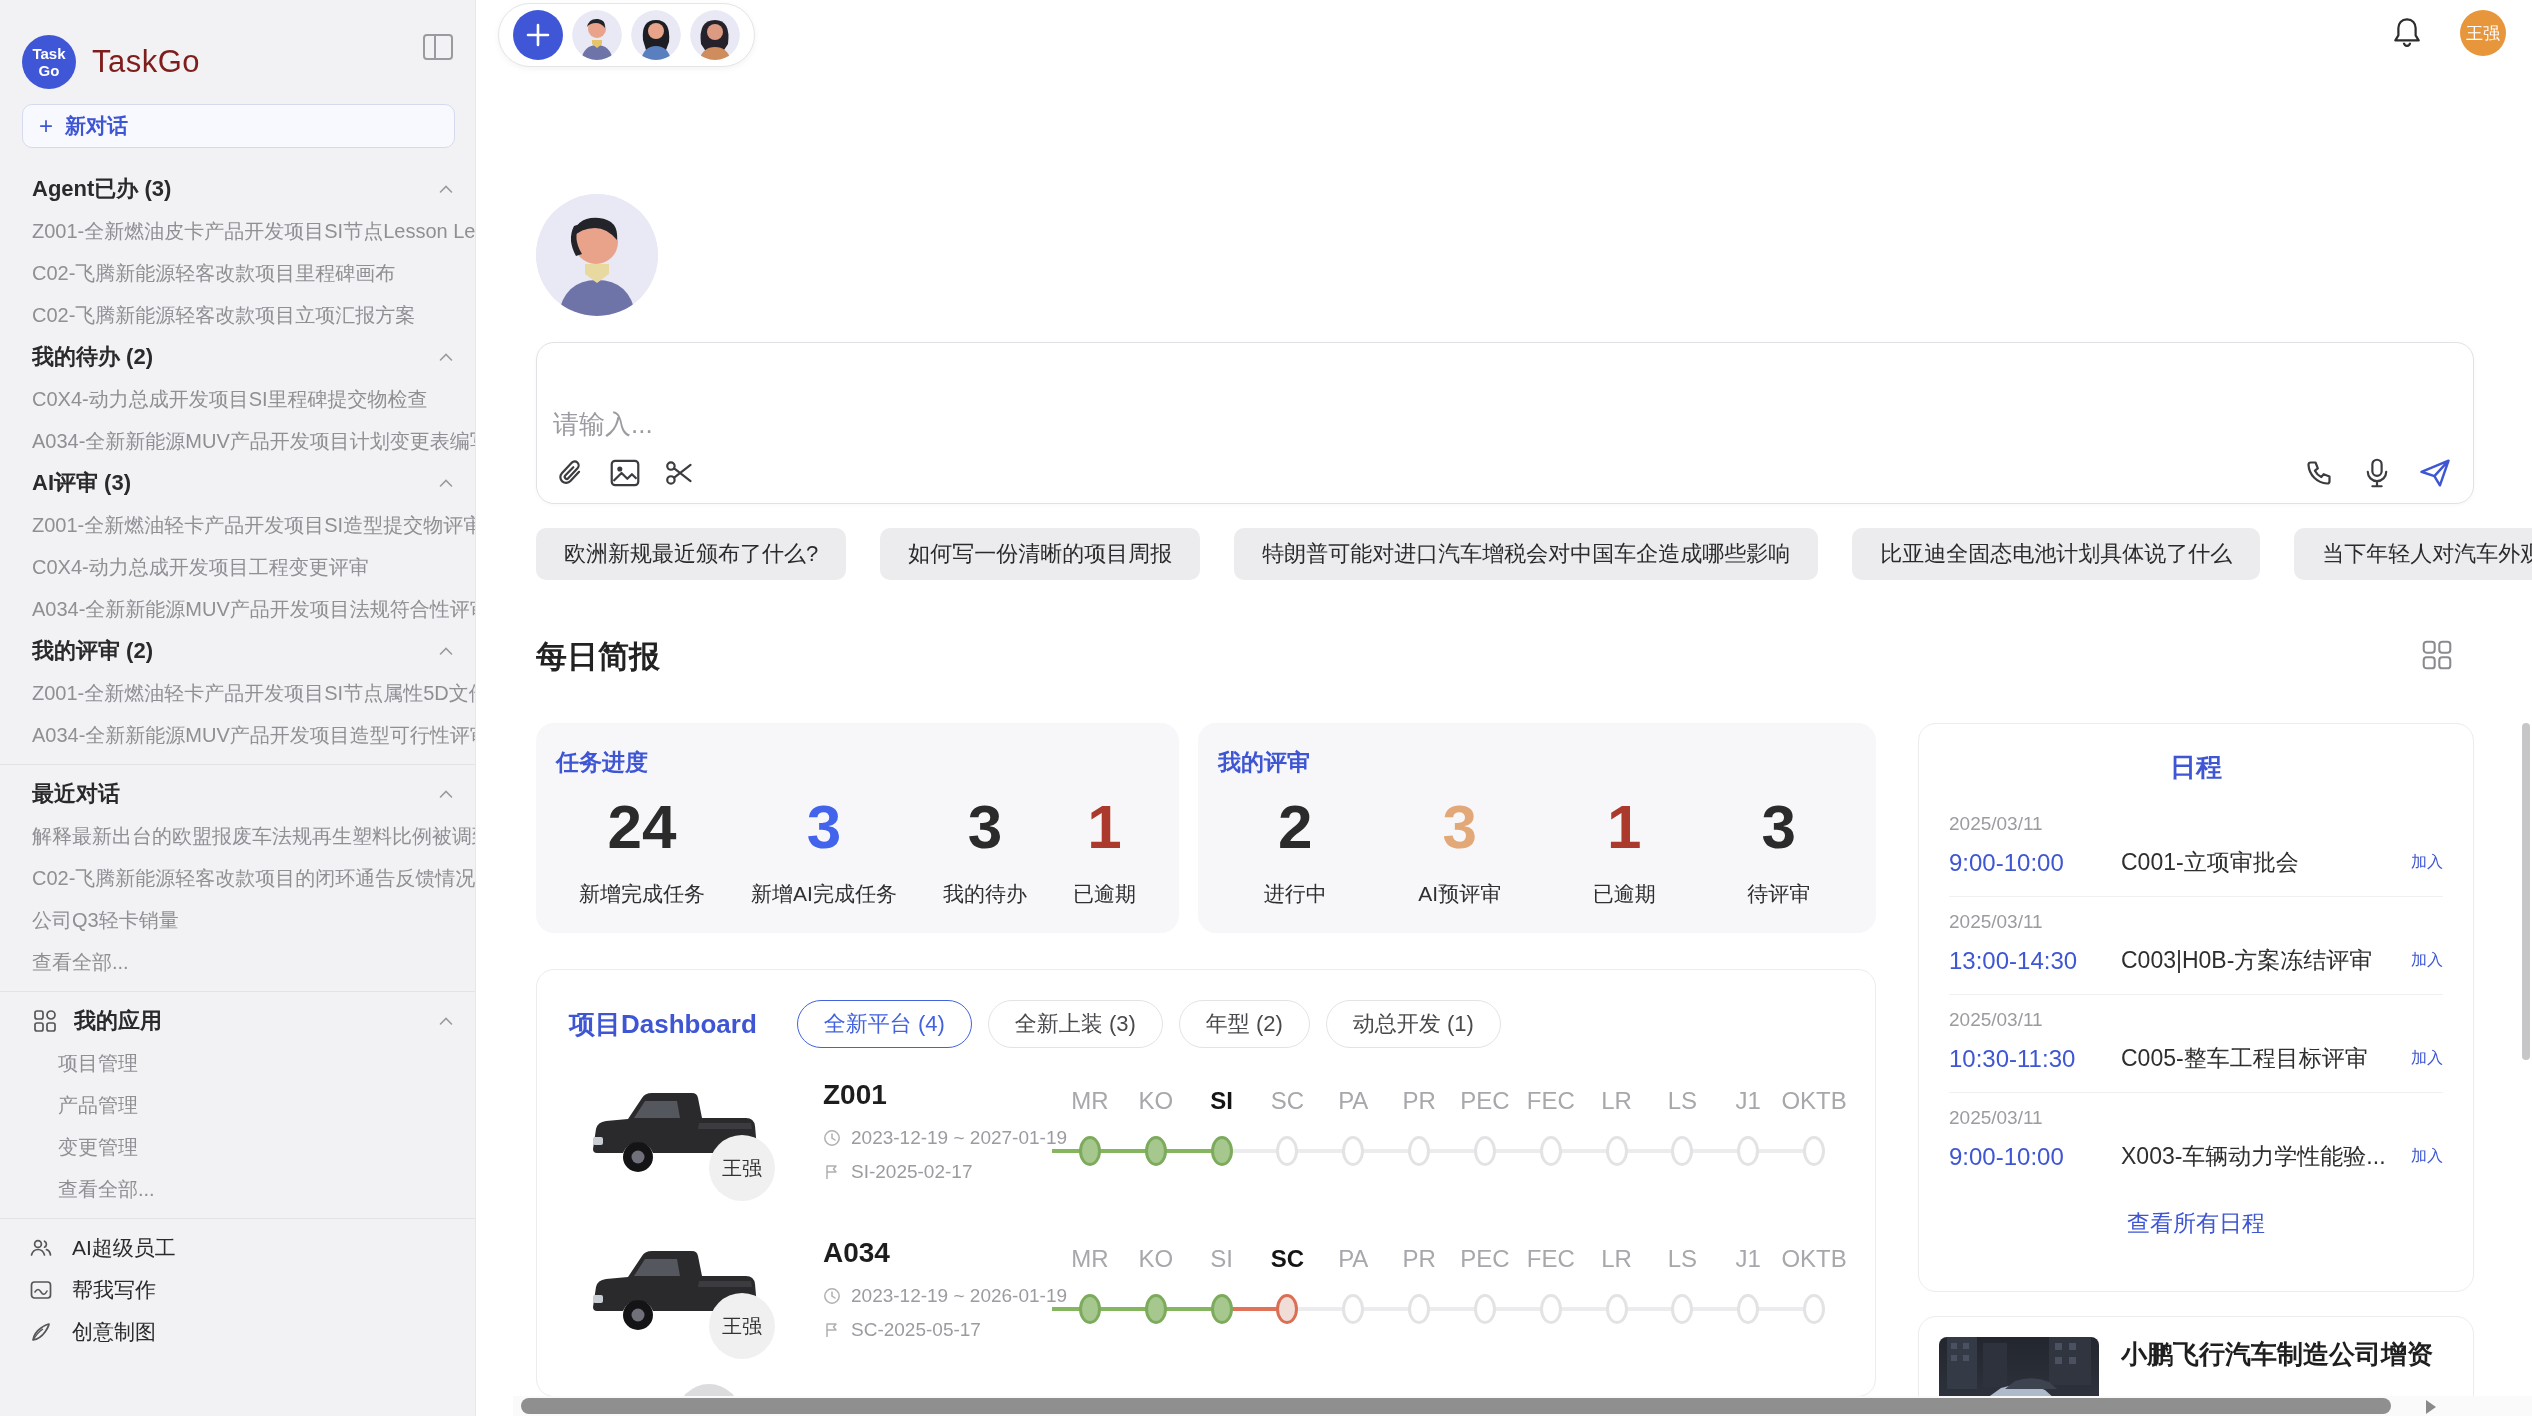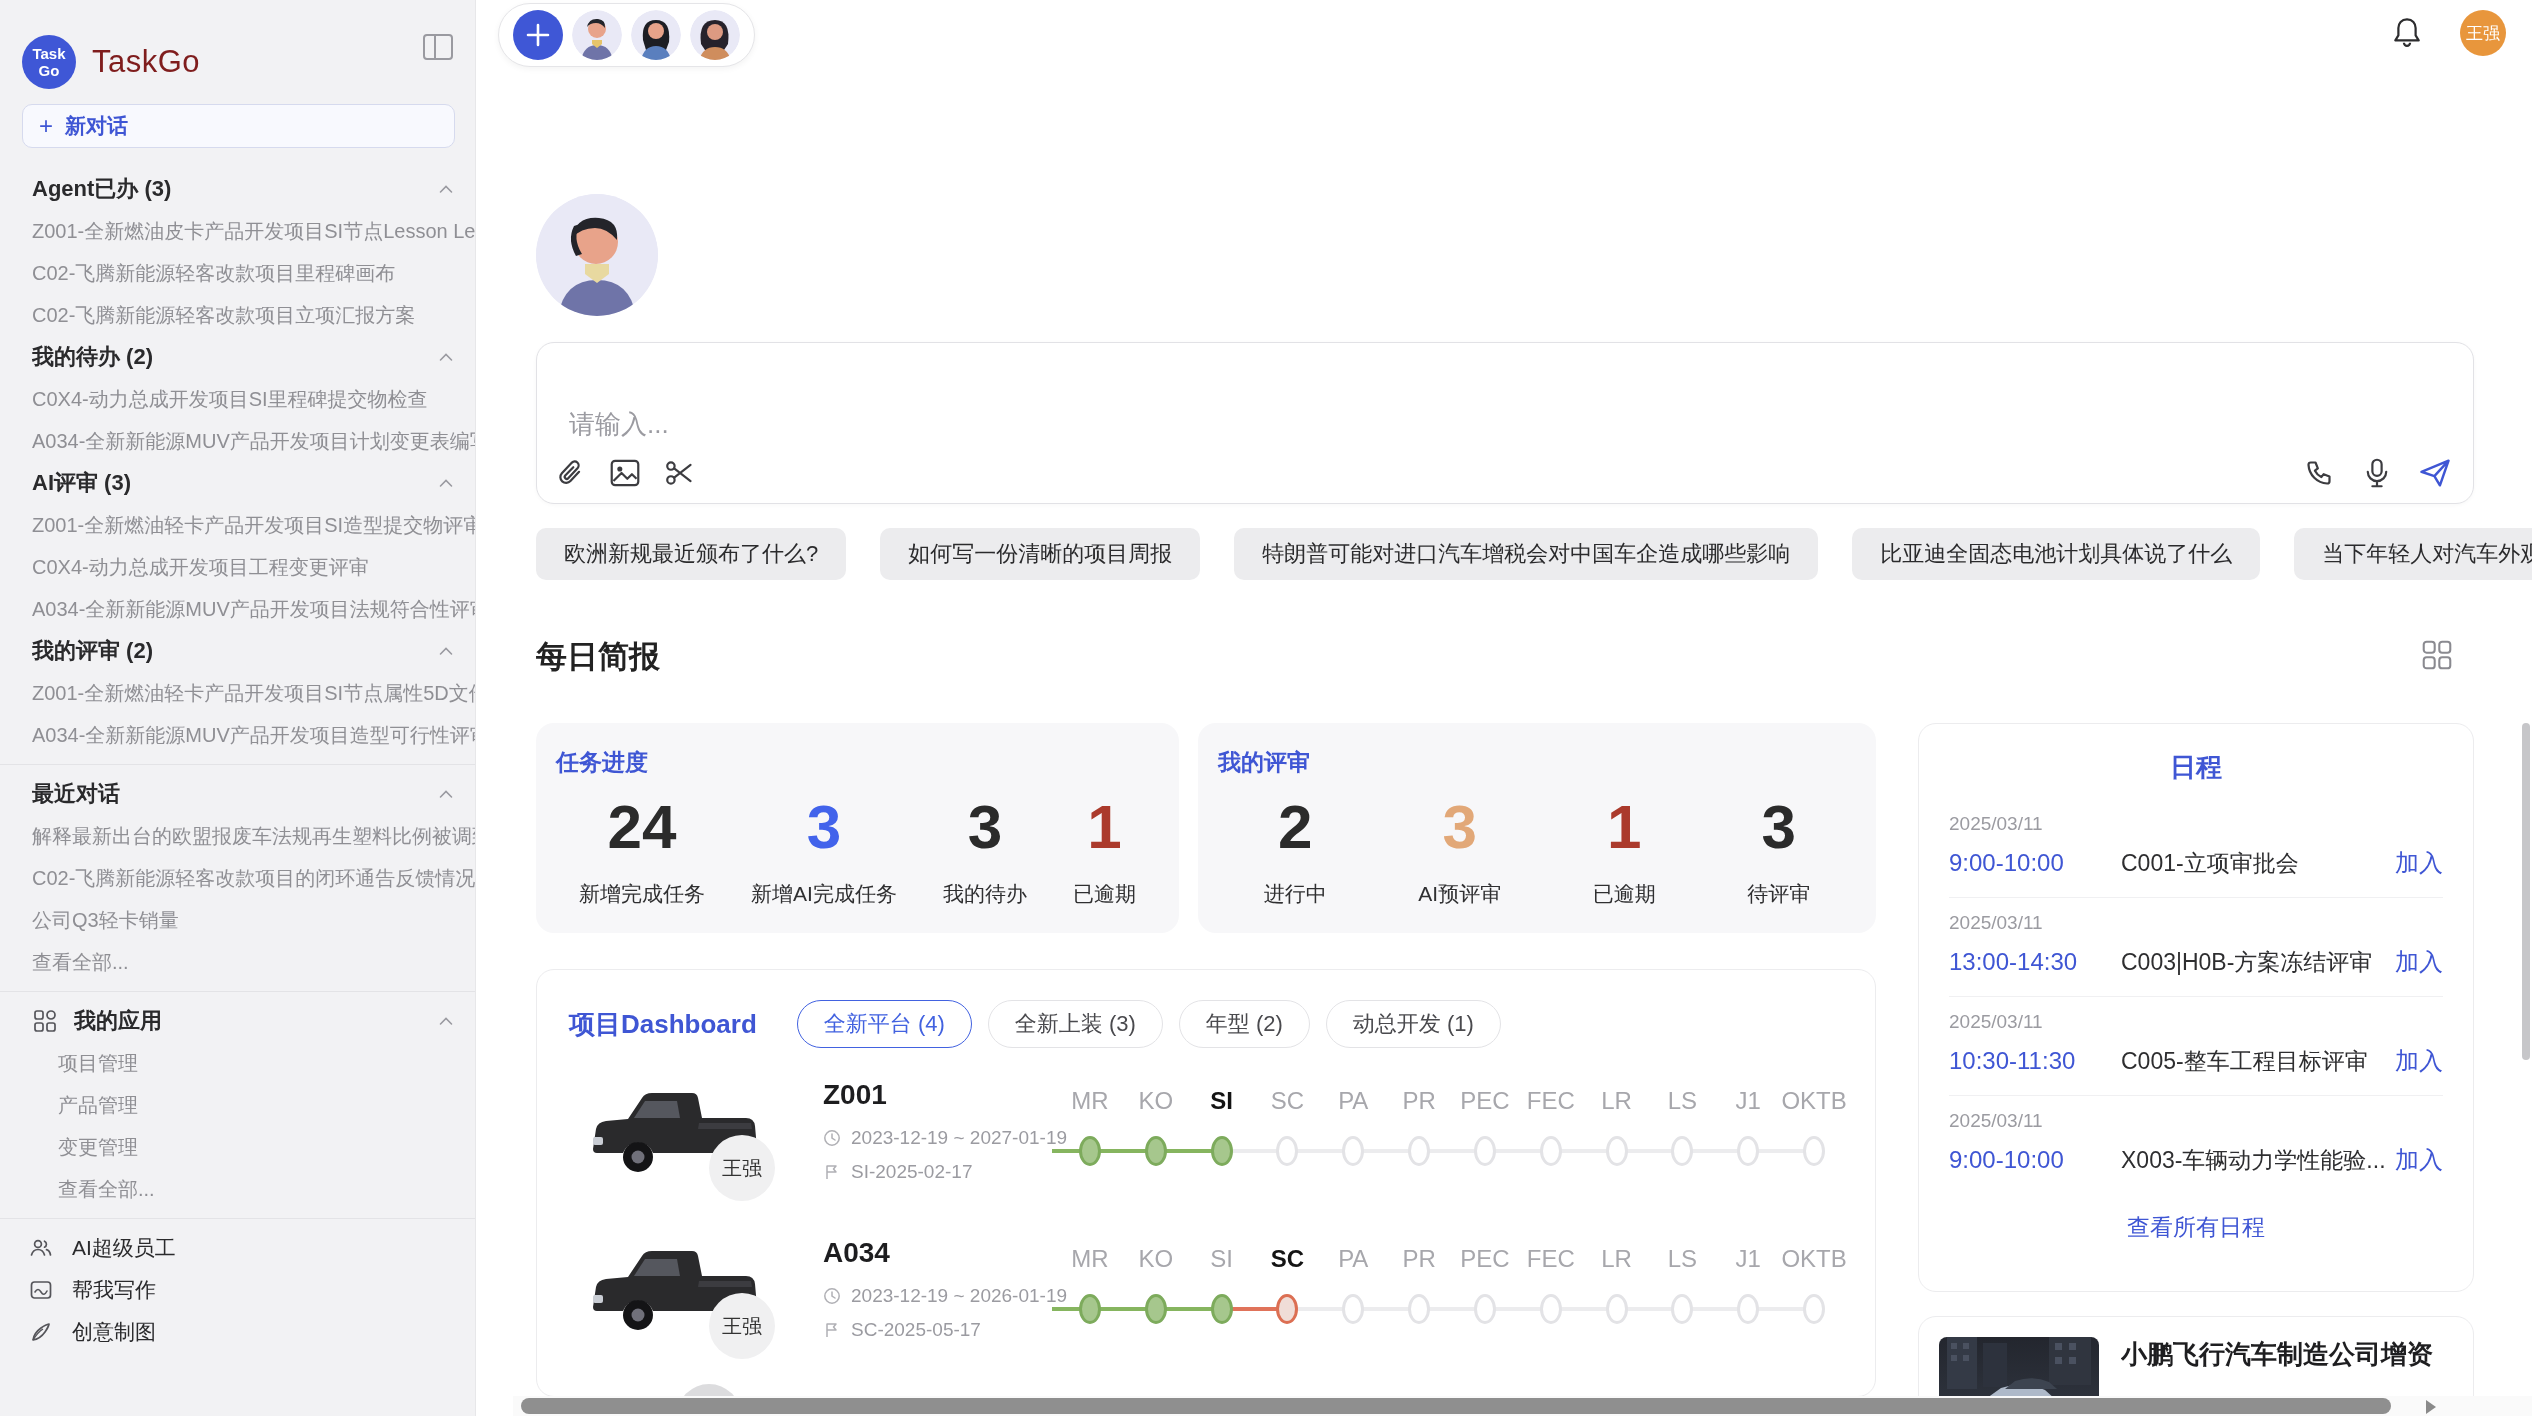--- a/index.html
+++ b/index.html
@@ -45,21 +45,21 @@
   .bell { width:30px; height:32px; cursor:pointer; }
   .user-badge { width:46px; height:46px; border-radius:50%; background:#e8963c; color:#fff;
     display:flex; align-items:center; justify-content:center; font-size:17px; cursor:pointer; }
 
   .hero-avatar { position:absolute; left:60px; top:194px; width:122px; height:122px; border-radius:50%;
     overflow:hidden; background:#e9e9f6; }
   .greeting { position:absolute; left:204px; top:234px; font-size:41px; font-weight:700; color:#3b57d6; white-space:nowrap; }
 
   .input-card { position:absolute; left:60px; top:342px; width:1938px; height:162px; background:#fff;
     border:1px solid #e2e2e6; border-radius:18px; box-shadow:0 1px 4px rgba(0,0,0,.03); }
-  .input-ph { position:absolute; left:32px; top:64px; font-size:26px; color:#9b9ba1; }
+  .input-ph { position:absolute; left:16px; top:64px; font-size:26px; color:#9b9ba1; }
   .input-icons-l { position:absolute; left:18px; bottom:14px; display:flex; gap:22px; align-items:center; }
   .input-icons-r { position:absolute; right:22px; bottom:14px; display:flex; gap:26px; align-items:center; }
   .tool-ic { width:32px; height:32px; display:flex; align-items:center; justify-content:center; cursor:pointer; }
 
   .chips { position:absolute; left:60px; top:528px; width:1938px; display:flex; gap:34px; }
   .chip { height:52px; background:#ececee; border-radius:10px; padding:0 28px; display:flex; align-items:center;
     font-size:22px; color:#2b2b2d; white-space:nowrap; cursor:pointer; }
 
   .brief-title { position:absolute; left:60px; top:636px; width:1938px; 
     font-size:31px; font-weight:700; color:#222; }
@@ -109,21 +109,21 @@
   
   .sched-card { position:absolute; left:1442px; top:723px; width:556px; height:569px; border:1px solid #ececee;
     border-radius:18px; background:#fff; padding:26px 30px 0 30px; }
   .sched-title { text-align:center; font-size:26px; color:#3f56d4; font-weight:600; margin-bottom:14px; }
   .sched-item { padding:14px 0 18px 0; border-bottom:1px solid #f0f0f2; }
   .sched-item:last-of-type { border-bottom:none; }
   .s-date { font-size:19px; color:#9b9ba1; }
   .s-row { display:flex; align-items:center; margin-top:12px; }
   .s-time { font-size:24px; color:#3f56d4; width:172px; flex:none; }
   .s-name { font-size:23px; color:#2e2e30; flex:1; white-space:nowrap; overflow:hidden; }
-  .s-join { font-size:24px; color:#3f56d4; cursor:pointer; }
+  .s-join { font-size:16px; color:#3f56d4; cursor:pointer; }
   .sched-footer { text-align:center; font-size:23px; color:#3f56d4; margin-top:18px; cursor:pointer; }
 
   
   .news-card { position:absolute; left:1442px; top:1316px; width:556px; height:130px; border:1px solid #ececee;
     border-radius:18px; background:#fff; padding:20px; display:flex; gap:22px; overflow:hidden; }
   .news-img { width:160px; height:96px; border-radius:8px; flex:none; overflow:hidden;
     background:linear-gradient(180deg,#23262e 0%,#2e333d 70%,#3a404b 100%); position:relative; }
   .news-body { flex:1; overflow:hidden; }
   .news-title { font-size:26px; font-weight:700; color:#1e1e20; white-space:nowrap; }
   .news-snippet { font-size:21px; color:#7c7c82; margin-top:22px; white-space:nowrap; }

